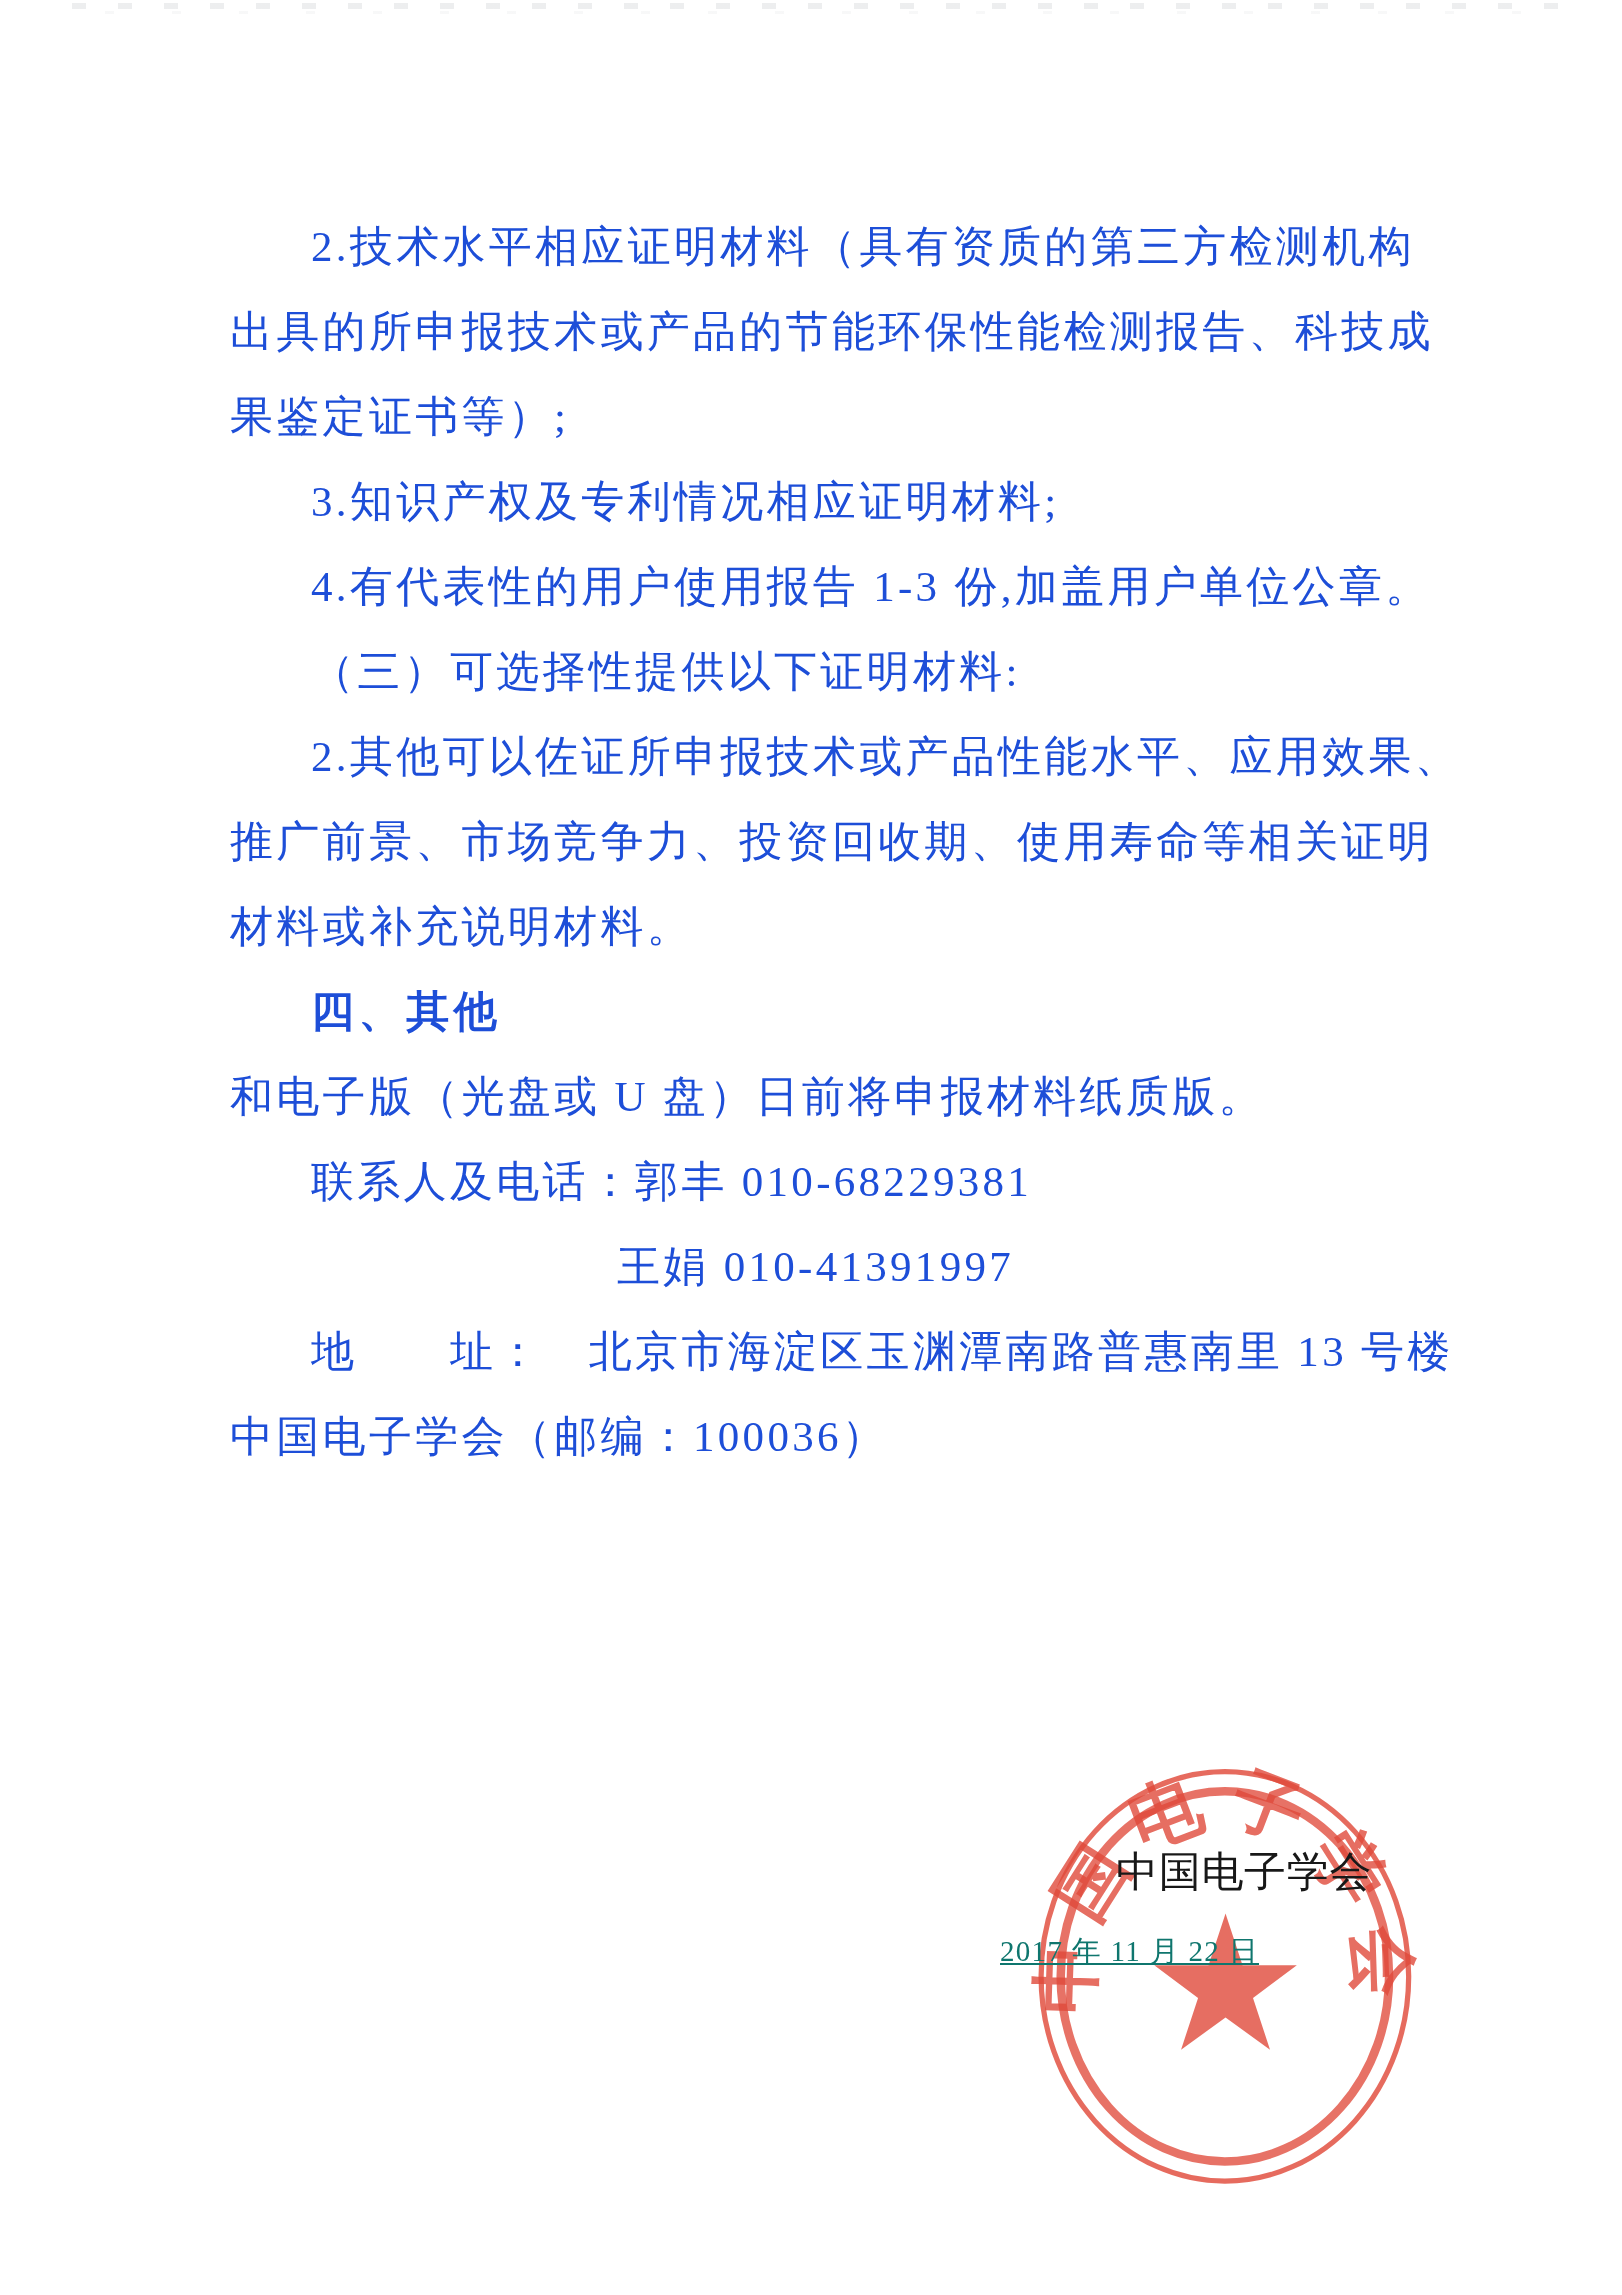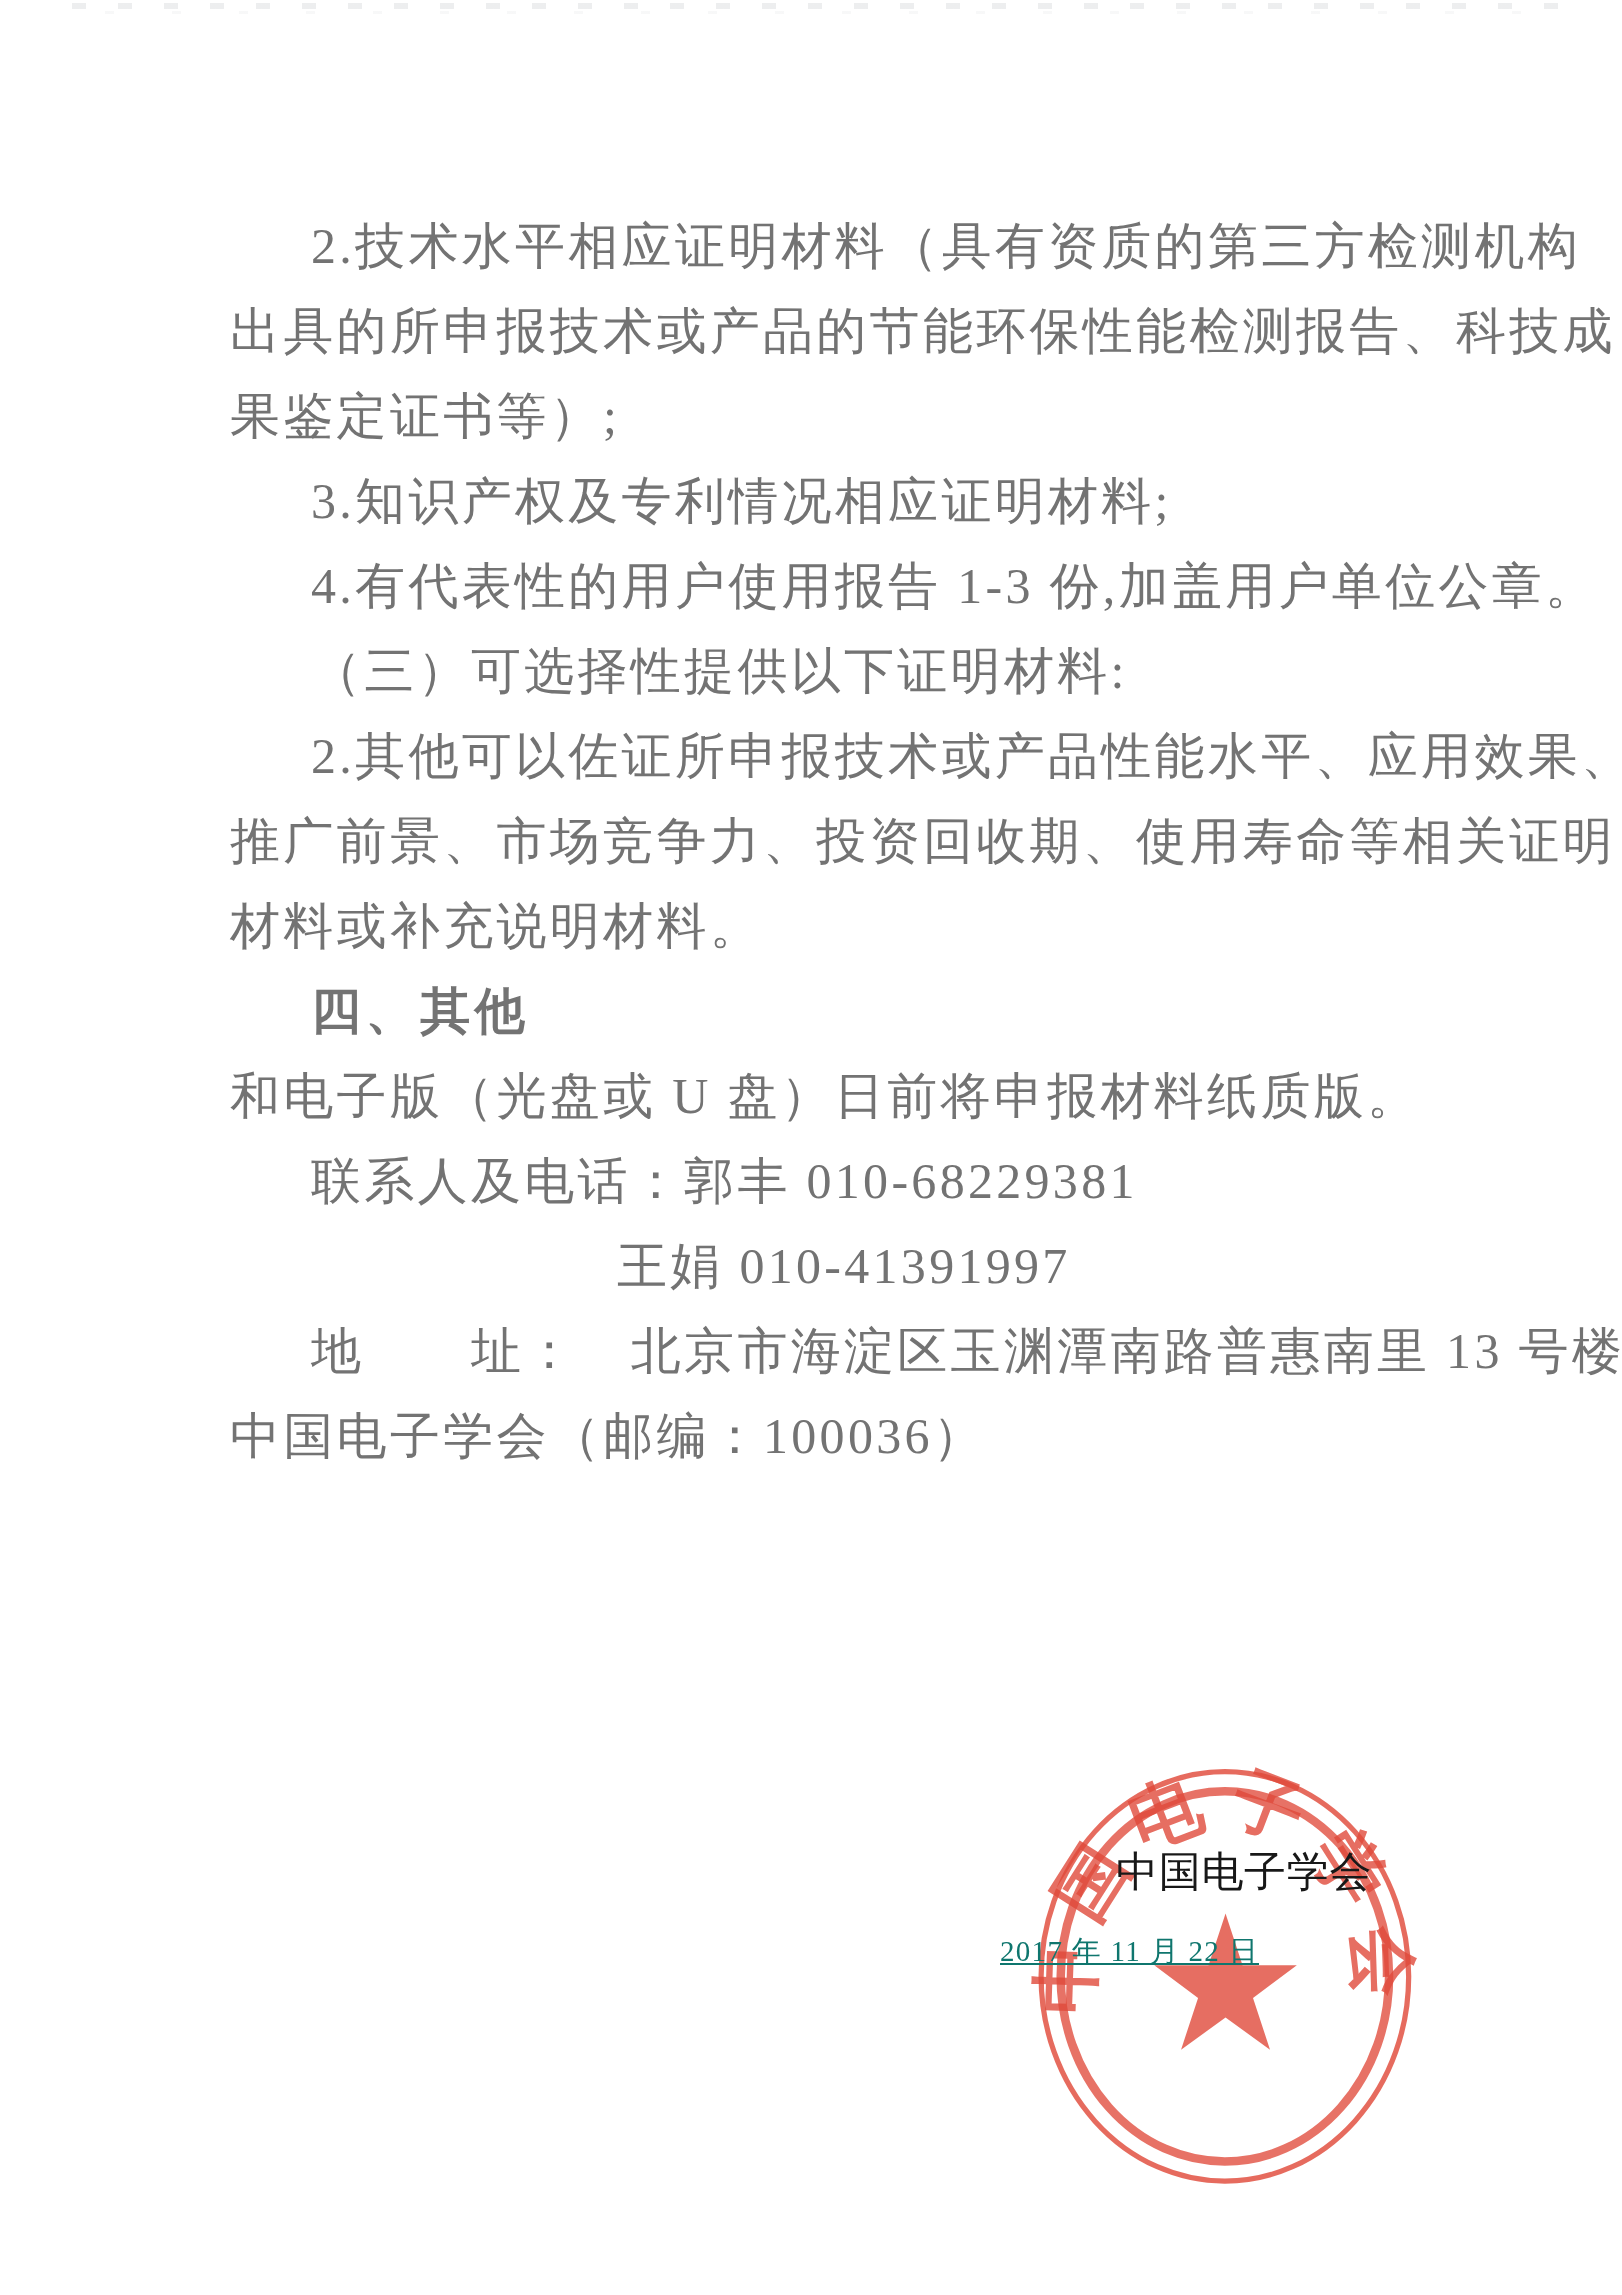--- a/index.html
+++ b/index.html
@@ -25,23 +25,23 @@
       rgba(170,175,180,.25) 0 9.2px, transparent 9.2px 67px);
     opacity:.35;
   }
 
   
   .doc {
     position:absolute; left:230px; top:204px; width:1178px;
   }
   .line {
     height:85px; line-height:85px;
-    font-size:50px; letter-spacing:3.3px;
+    font-size:43px; letter-spacing:3.3px;
     white-space:nowrap;
-    color:#737373;
+    color:#1d4ed8;
   }
   .ind      { text-indent:81px; }
   .ind-deep { text-indent:387px; }
   .bold     { font-weight:bold; letter-spacing:4.6px; }
 
   
   .seal {
     position:absolute; left:995px; top:1737px; width:465px; height:484px;
     z-index:1;
   }

